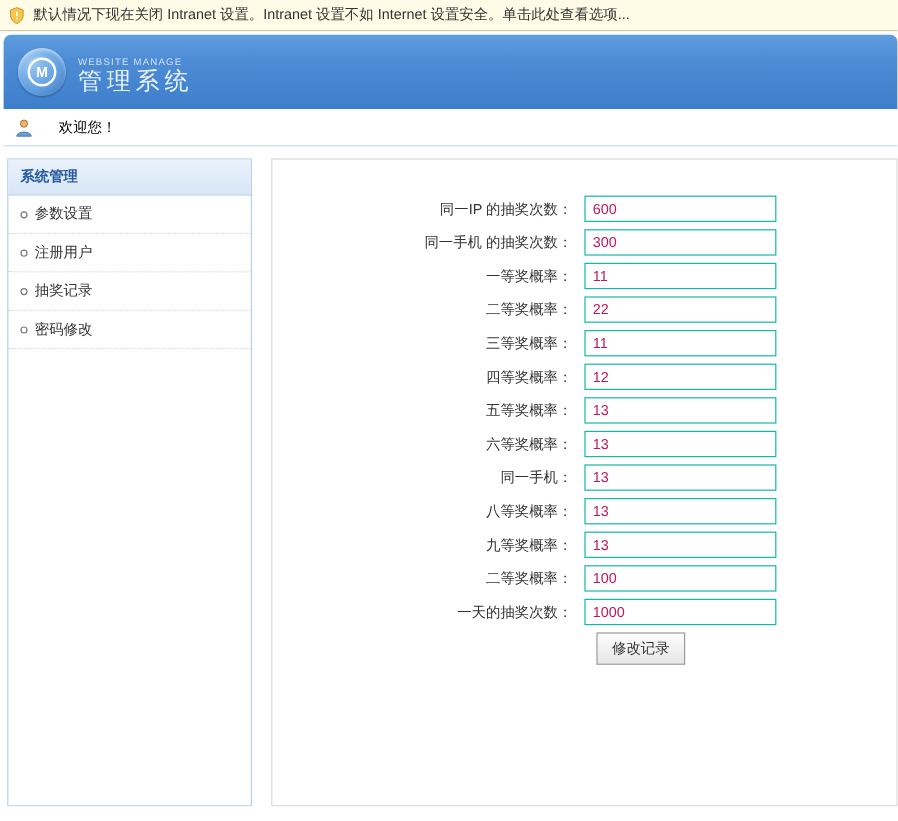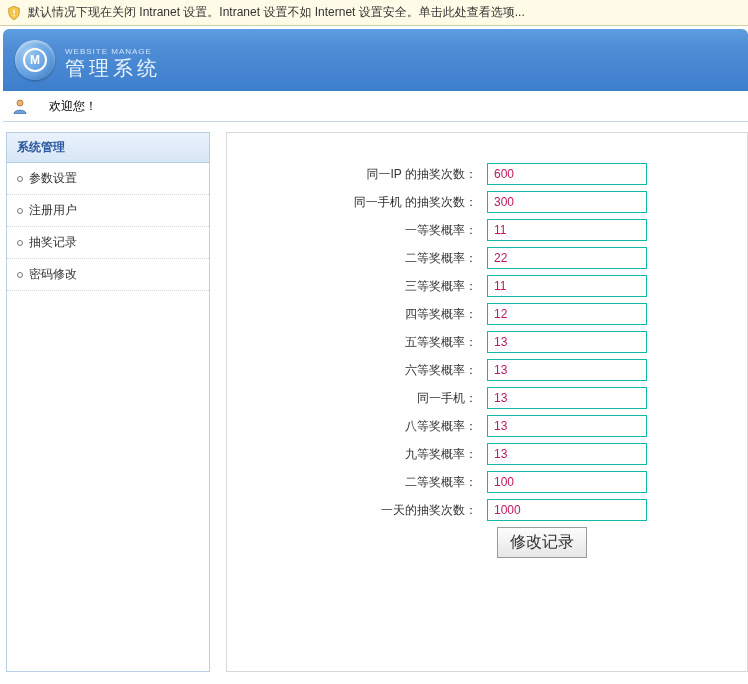--- a/index.html
+++ b/index.html
@@ -95,21 +95,21 @@
       border: 1px solid #14b8a6;
       padding: 2px 6px;
       font-size: 12px;
       color: #be185d;
     }
     .btn-row { margin-left: 250px; margin-top: 6px; }
     .submit-btn {
       border: 1px solid #9a9a9a;
       background: linear-gradient(to bottom, #fdfdfd, #e6e6e6);
       padding: 4px 12px;
-      font-size: 16px;
+      font-size: 12px;
       cursor: pointer;
       color: #333;
     }
   </style>
 </head>
 <body>
 
 <div class="info-bar">
   <svg class="shield-icon" viewBox="0 0 24 24">
     <path d="M12 2 L4 5 V11 C4 16 7.5 20.5 12 22 C16.5 20.5 20 16 20 11 V5 Z" fill="#f6c54a" stroke="#b38a1f" stroke-width="1"></path>

